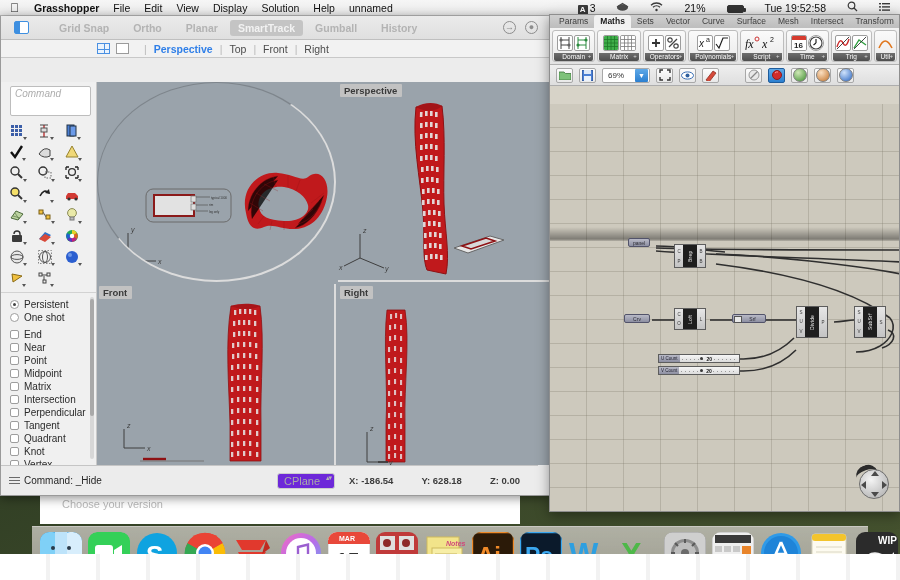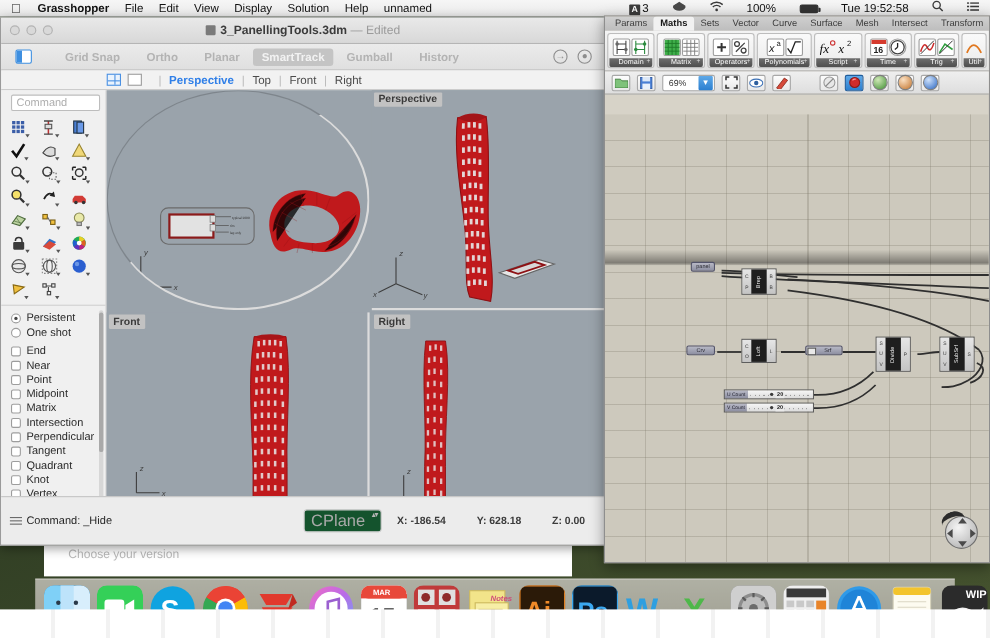--- a/index.html
+++ b/index.html
@@ -93,22 +93,22 @@
   .vp-tab{color:#4b4b4b;}
   .vp-tab.active{color:#2f7fe8;font-weight:bold;}
 
   
   #rhino-left{
     position:absolute;left:0;top:66px;width:96px;bottom:30px;
     background:#f0f0f0;border-right:1px solid #c9c9c9;
     display:flex;flex-direction:column;
   }
   #cmd-input{
-    margin:4px 5px 3px 9px;height:15px;background:#fff;border:1px solid #bdbdbd;
-    border-radius:2px;color:#adadad;font-size:10px;line-height:13px;padding-left:4px;
+    margin:4px 5px 3px 9px;height:30px;background:#fff;border:1px solid #bdbdbd;
+    border-radius:2px;color:#adadad;font-size:10px;line-height:13px;padding-left:4px;font-style:italic;
   }
   #tool-grid{
     flex:0 0 auto; padding:4px 6px 4px 8px;
     display:grid;grid-template-columns:repeat(3,1fr);gap:3px 2px;
     border-bottom:1px solid #d2d2d2;
   }
   .ticon{ width:20px;height:18px;position:relative;}
   .ticon svg{display:block}
   #osnap{ flex:1; overflow:hidden; padding:5px 5px 0 9px; position:relative;}
   .osrow{display:flex;align-items:center;gap:5px;height:13px;font-size:10px;color:#2a2a2a;}
@@ -129,29 +129,29 @@
     font-size:9.5px;font-weight:bold;padding:1px 5px 1px 4px;border-radius:1px;
   }
   .vp.tl{left:0;top:0;width:239px;height:200px;border-right:2px solid #dcdcdc;border-bottom:2px solid #dcdcdc;}
   .vp.tr{left:241px;top:0;right:0;height:200px;border-bottom:2px solid #dcdcdc;}
   .vp.bl{left:0;top:202px;width:239px;bottom:0;border-right:2px solid #dcdcdc;}
   .vp.br{left:241px;top:202px;right:0;bottom:0;}
   .axis{position:absolute;}
 
   
   #rhino-status{
-    position:absolute;left:0;right:0;bottom:0;height:44px;background:#ececec;
+    position:absolute;left:0;right:12px;bottom:0;height:30px;background:#ececec;
     border-top:1px solid #c5c5c5;display:flex;align-items:center;
     font-size:10px;color:#262626;padding:0 4px;
   }
   .hamb{display:inline-block;width:11px;margin:0 4px 0 4px;}
   .hamb i{display:block;height:1.5px;background:#6a6a6a;margin:1.6px 0;}
   .cplane{
-    margin-left:auto;border:1px solid #cdcdcd;border-radius:3px;background:#14532d;
-    color:#a9a9a9;padding:1px 14px 1px 6px;position:relative;font-size:15px;
+    margin-left:auto;border:1px solid #cdcdcd;border-radius:3px;background:#6d28d9;
+    color:#a9a9a9;padding:1px 14px 1px 6px;position:relative;font-size:11px;
   }
   .cplane:after{content:"\25B4\25BE";position:absolute;right:3px;top:0px;font-size:7px;color:#b4b4b4;letter-spacing:-1px;}
   .coord{padding:0 14px;font-weight:bold;color:#3c3c3c;font-size:9.5px;}
 
   
   #bg-text{
     position:absolute;left:40px;top:496px;width:480px;color:#b9b9b9;font-size:11px;
     background:#fff; padding:2px 0 0 22px; height:28px;
   }
   #bg-text2{ position:absolute;left:28px;top:484px;width:500px;color:#c9c9c9;font-size:10px;}
@@ -312,21 +312,21 @@
           <path d="M1 5 L6.5 1.5 L12 5" stroke="#4a4a4a" stroke-width="1.4" fill="none"></path>
         </svg>
     </div>
     <div class="mi">
       <svg width="13" height="10" viewBox="0 0 13 10">
           <path d="M1 3.2 A8 8 0 0 1 12 3.2" stroke="#3a3a3a" stroke-width="1.3" fill="none"></path>
           <path d="M3 5.3 A5 5 0 0 1 10 5.3" stroke="#3a3a3a" stroke-width="1.3" fill="none"></path>
           <circle cx="6.5" cy="8" r="1.2" fill="#3a3a3a"></circle>
         </svg>
     </div>
-    <div class="mi">100%</div>
+    <div class="mi">21%</div>
     <div class="mi"><span class="batt"></span></div>
     <div class="mi">Tue 19:52:58</div>
     <div class="mi">
       <svg width="11" height="11" viewBox="0 0 11 11">
           <circle cx="4.5" cy="4.5" r="3.3" stroke="#3a3a3a" stroke-width="1.2" fill="none"></circle>
           <path d="M7 7 L10 10" stroke="#3a3a3a" stroke-width="1.3"></path>
         </svg>
     </div>
     <div class="mi">
       <svg width="11" height="9" viewBox="0 0 11 9">
@@ -341,31 +341,20 @@
         </svg>
     </div>
   </div>
 </div>
 
 <div id="bg-text2">sign in or create an account above to get started</div>
 <div id="bg-text">Choose your version</div>
 
 <div id="rhino">
 
-  <div id="rhino-titlebar">
-    <div class="traffic">
-      <div class="tl g1"></div>
-      <div class="tl g2"></div>
-      <div class="tl g3"></div>
-    </div>
-    <div id="rhino-title">
-      <span class="docicon"></span><span>3_PanellingTools.3dm</span>
-      <span class="edited">— Edited</span>
-    </div>
-  </div>
 
   <div id="rhino-toolbar">
     <div class="sidebar-toggle"></div>
     <div class="tb-item">Grid Snap</div>
     <div class="tb-item">Ortho</div>
     <div class="tb-item">Planar</div>
     <div class="tb-item on">SmartTrack</div>
     <div class="tb-item">Gumball</div>
     <div class="tb-item">History</div>
     <div class="tb-right">

